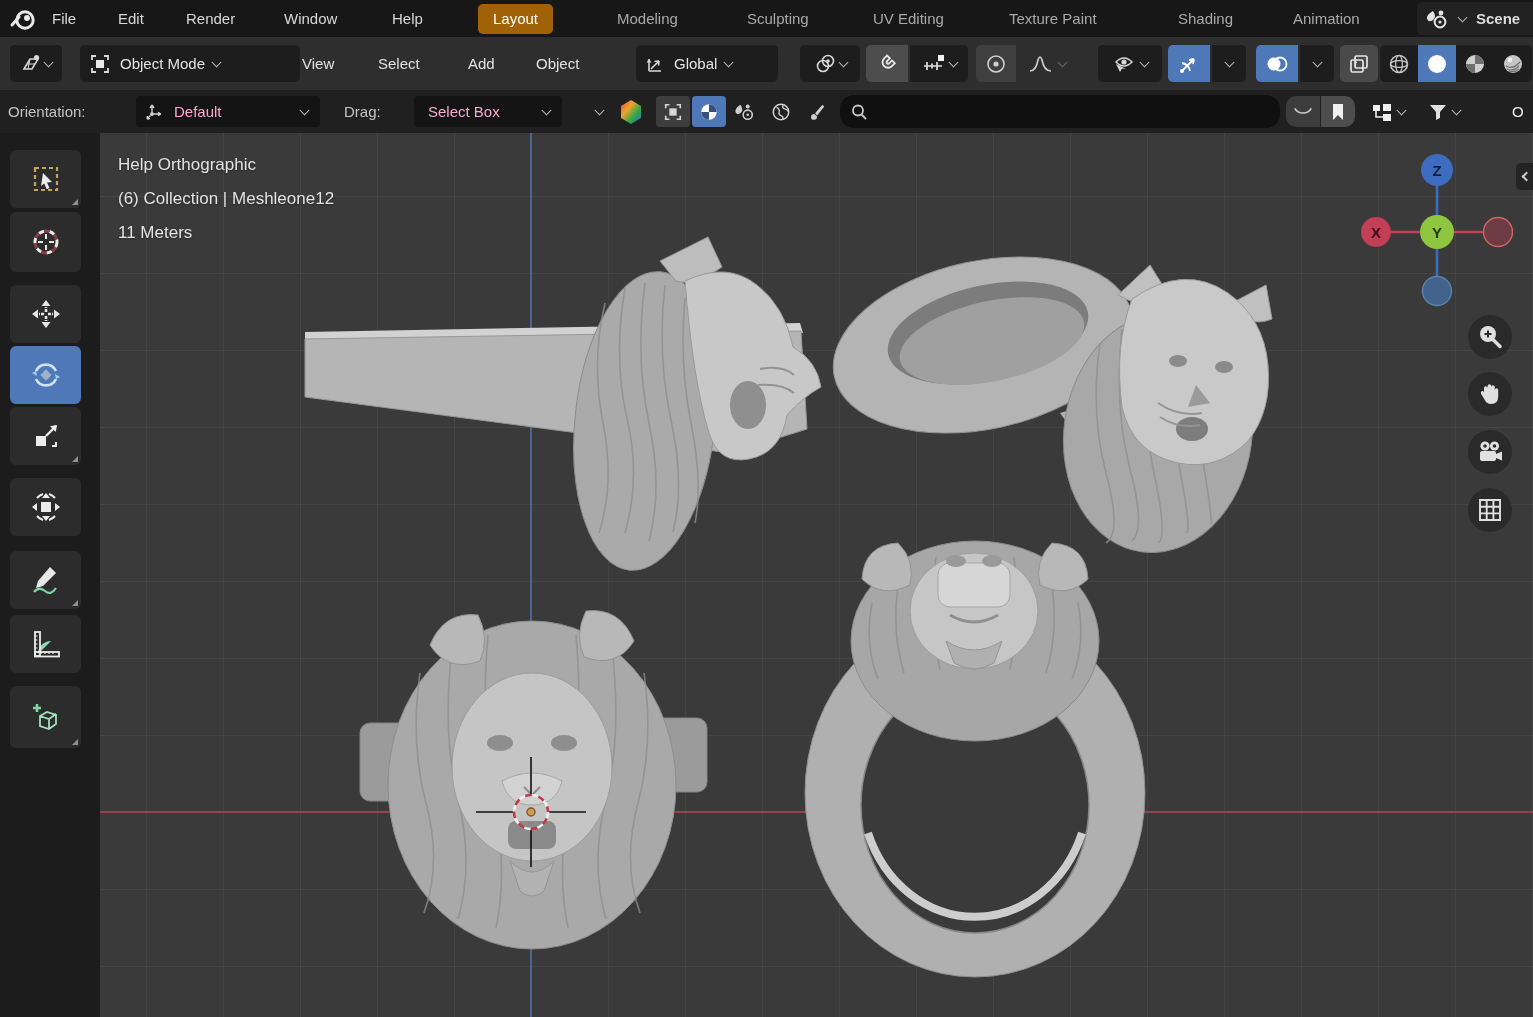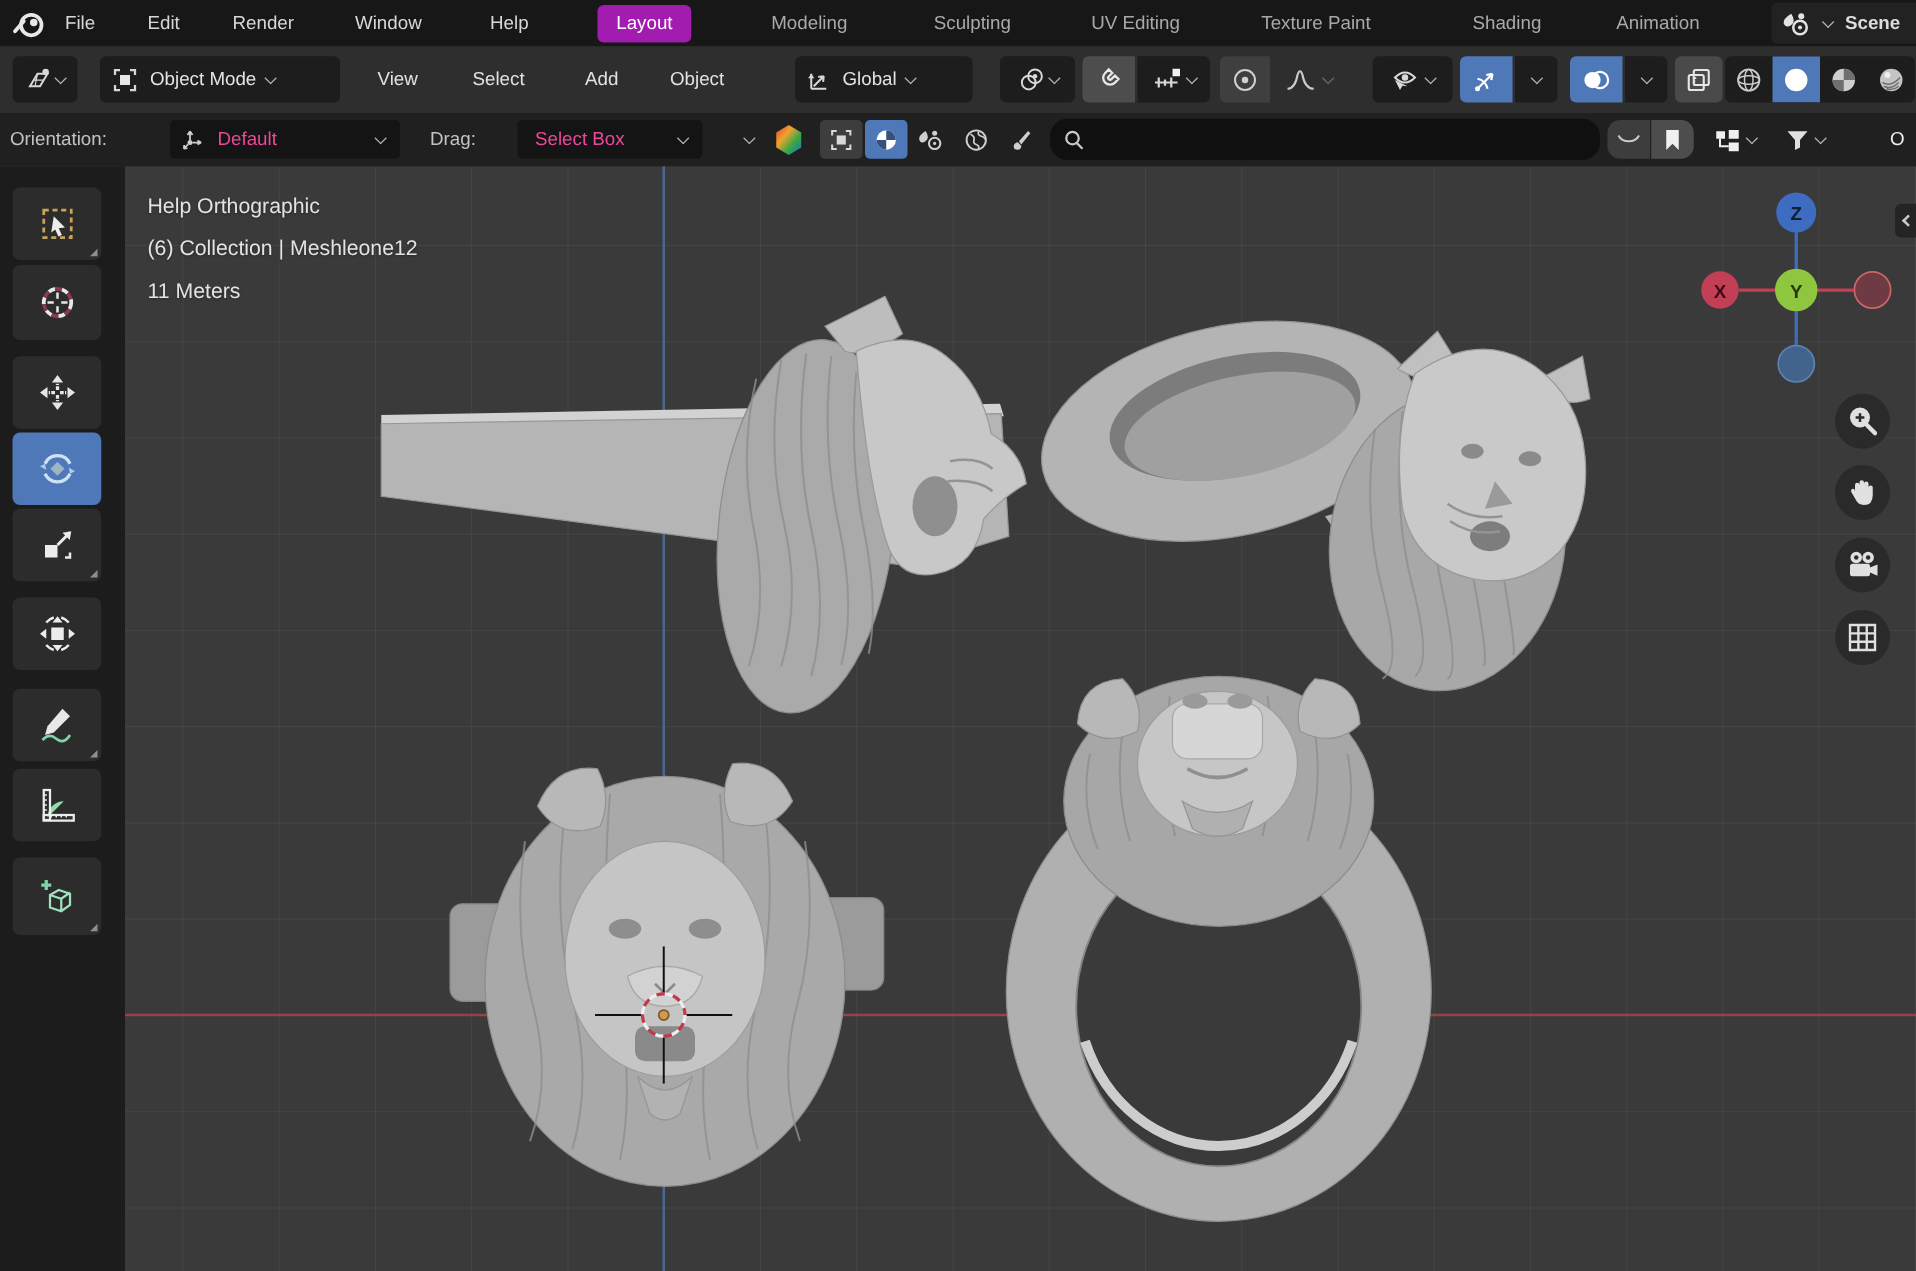--- a/index.html
+++ b/index.html
@@ -4,21 +4,21 @@
 <style>
   * { margin:0; padding:0; box-sizing:border-box; }
   html,body { width:1533px; height:1017px; overflow:hidden; background:#3a3a3a;
     font-family:"Liberation Sans", sans-serif; -webkit-font-smoothing:antialiased; }
 
   
   .topbar { position:absolute; left:0; top:0; width:1533px; height:37px; background:#171717; z-index:40; }
   .tmenu { position:absolute; top:0; height:37px; line-height:37px; color:#d8d8d8; font-size:15px; cursor:default; }
   .tab { position:absolute; top:4px; height:30px; line-height:30px; padding:0 15px; border-radius:5px;
          color:#a9a9a9; font-size:15px; }
-  .tab.active { background:#a21caf; color:#fff;text-align:right; }
+  .tab.active { background:#a16207; color:#fff;text-align:right; }
   .scene-block { position:absolute; right:0; top:2px; height:33px; width:116px; background:#222;
          border-radius:5px 0 0 5px; display:flex; align-items:center; overflow:hidden; }
   .scene-block .label { color:#dcdcdc; font-size:15px; margin-left:10px; white-space:nowrap;font-weight:bold; }
 
   
   .vheader { position:absolute; left:0; top:37px; width:1533px; height:53px; background:#2e2e2e; z-index:39; }
   .ctrl { position:absolute; top:8px; height:37px; background:#1d1d1d; border-radius:5px;
           display:flex; align-items:center; color:#e4e4e4; font-size:15px; }
   .hmenu { position:absolute; top:0; height:52px; line-height:53px; color:#e2e2e2; font-size:15px; }
   .chev { display:inline-block; width:7px; height:7px; border-right:1.6px solid #b5b5b5;
@@ -31,21 +31,21 @@
   .pairL { border-radius:5px 0 0 5px; }
   .pairR { border-radius:0 5px 5px 0; }
   .shadegrp { position:absolute; top:8px; left:1380px; height:37px; display:flex; background:#1d1d1d; border-radius:5px; overflow:hidden; }
   .shadegrp .sbtn { width:38px; height:37px; display:flex; align-items:center; justify-content:center; }
   .shadegrp .sbtn.on { background:#4f78b8; }
 
   
   .tsettings { position:absolute; left:0; top:90px; width:1533px; height:43px; background:#202020; z-index:38; }
   .tlabel { position:absolute; top:0; height:43px; line-height:43px; color:#c3c3c3; font-size:15px; }
   .dd { position:absolute; top:6px; height:31px; background:#141414; border-radius:4px;
-        display:flex; align-items:center; color:#ec4899; font-size:15px; }
+        display:flex; align-items:center; color:#f9a8d4; font-size:15px; }
   .smallbtn { position:absolute; top:6px; height:31px; border-radius:4px; display:flex; align-items:center; justify-content:center; background:transparent; }
   .search { position:absolute; top:5px; left:840px; width:440px; height:33px; background:#101010;
         border-radius:14px; display:flex; align-items:center; padding-left:10px; }
   .search input { background:transparent; border:none; outline:none; color:#ddd; font-size:14px; width:380px; margin-left:8px; }
 
   
   .lstrip { position:absolute; left:0; top:133px; width:100px; height:884px; background:#1c1c1c; z-index:30; }
   .tool { position:absolute; left:10px; width:71px; border-radius:6px; background:#2c2c2c;
           display:flex; align-items:center; justify-content:center; }
   .tool.active { background:#4f78b8; }
@@ -113,21 +113,21 @@
 
   <div class="ctrl" style="left:10px;width:52px;justify-content:center">
     <svg width="22" height="22" viewBox="0 0 22 22">
       <path d="M4,16 L10,6 L18,6 L12,16 Z" fill="none" stroke="#d8d8d8" stroke-width="1.6"></path>
       <path d="M7,11 h8 M10,6 L8,16" stroke="#d8d8d8" stroke-width="1"></path>
       <circle cx="16.5" cy="4.5" r="2.6" fill="#d8d8d8"></circle>
     </svg>
     <span class="chev" style="margin-left:3px"></span>
   </div>
 
-  <div class="ctrl" style="left:80px;width:192px;padding-left:9px">
+  <div class="ctrl" style="left:80px;width:220px;padding-left:9px">
     <svg width="22" height="22" viewBox="0 0 22 22">
       <path d="M3,7 V3 H7 M15,3 H19 V7 M19,15 V19 H15 M7,19 H3 V15" fill="none" stroke="#d8d8d8" stroke-width="1.8"></path>
       <rect x="7" y="7" width="8" height="8" fill="#e8e8e8"></rect>
     </svg>
     <span style="margin-left:9px">Object Mode</span>
     <span class="chev"></span>
   </div>
 
   <span class="hmenu" style="left:302px">View</span>
   <span class="hmenu" style="left:378px">Select</span>

